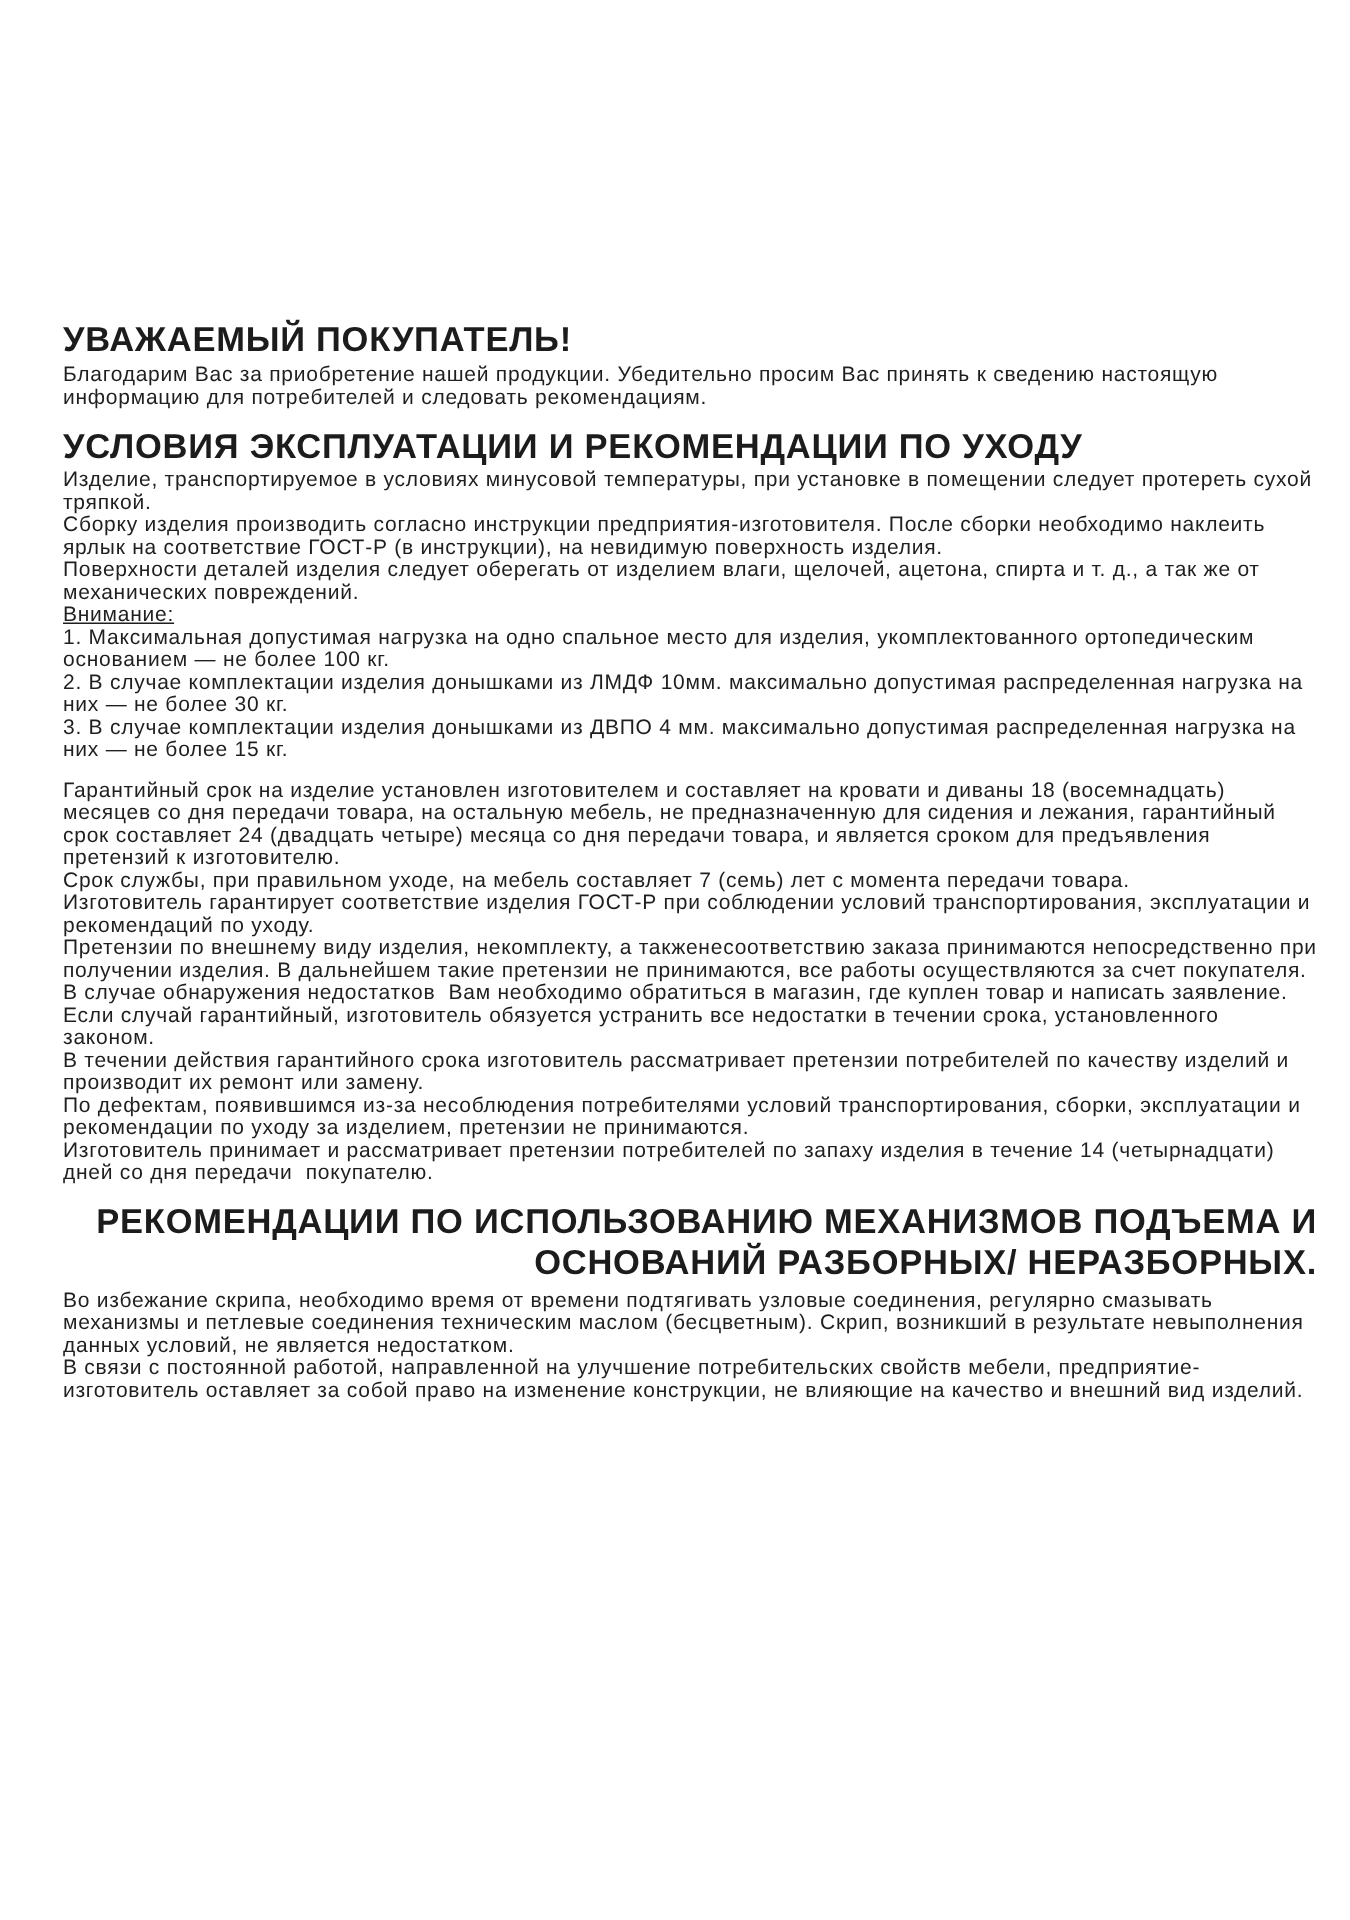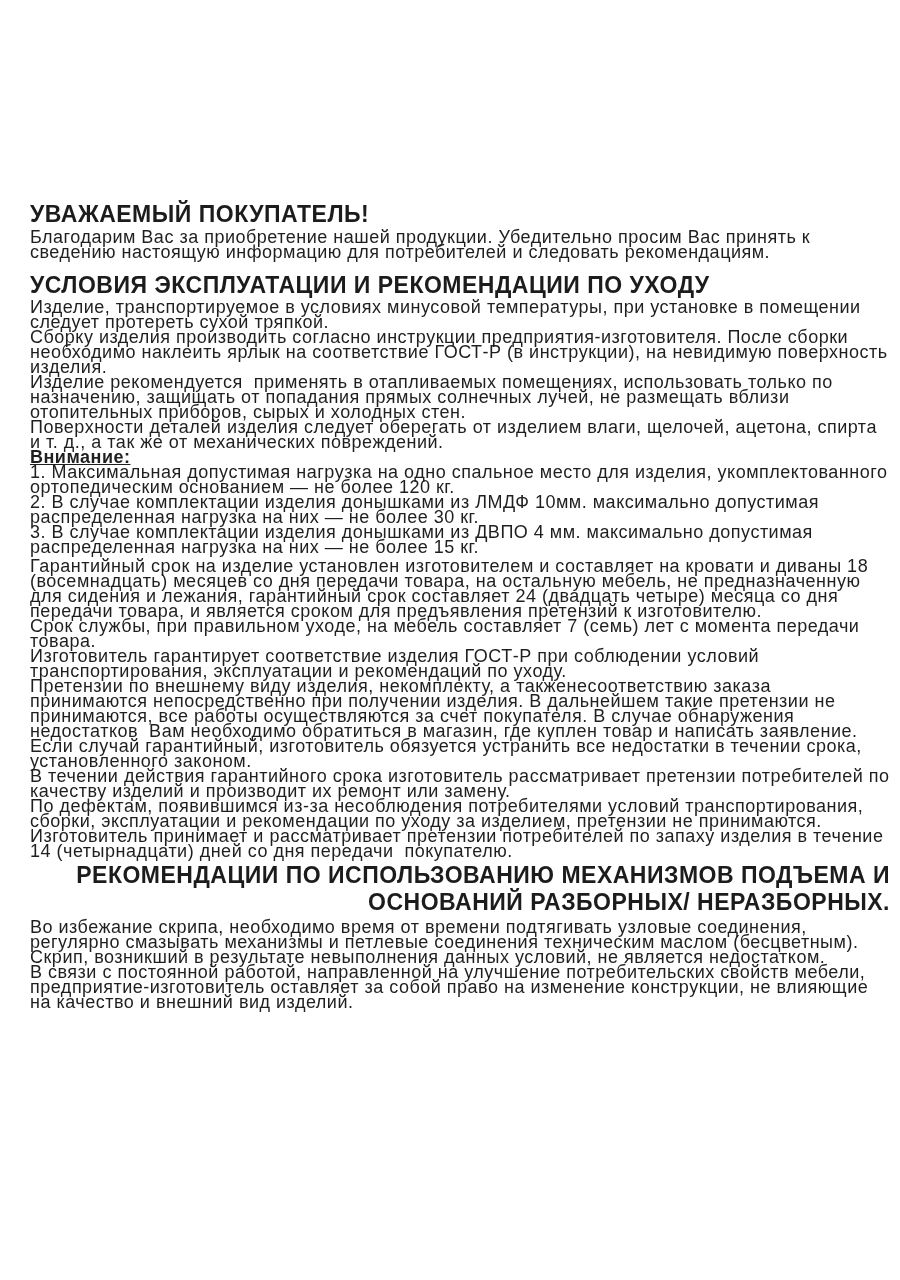--- a/index.html
+++ b/index.html
@@ -15,72 +15,71 @@
     overflow: hidden;
   }
   .doc-page {
     box-sizing: border-box;
     width: 900px;
     height: 1280px;
     padding: 202px 10px 0 30px;
     background: #ffffff;
   }
   .section {
-    margin: 0;
+    margin: 12px;
   }
   .section-heading {
     margin: 0;
     font-size: 23px;
     line-height: 25px;
     font-weight: 700;
     letter-spacing: 0.5px;
     color: #1c1c1c;
     white-space: pre-wrap;
   }
   .body-text {
     margin: 0;
-    font-size: 18px;
+    font-size: 14px;
     line-height: 15px;
     letter-spacing: 0.5px;
     white-space: pre-wrap;
   }
   .sec-greeting .section-heading { margin-bottom: 3px; }
   .sec-usage { margin-top: 13px; }
   .sec-usage .section-heading { margin-bottom: 2px; }
   .sec-warranty { margin-top: 4px; }
   .sec-warranty .section-heading { margin-bottom: 2px; }
   .sec-mechanisms { margin-top: 3px; }
   .sec-mechanisms .section-heading {
     line-height: 27px;
     margin-bottom: 4px;
     text-align: right;
   }
   .warning-label {
-    font-weight: 700;
+    font-weight: 400;
     text-decoration: underline;
   }
 </style>
 </head>
 <body>
 
 <div class="doc-page">
 
   <div class="section sec-greeting">
     <h1 class="section-heading">УВАЖАЕМЫЙ ПОКУПАТЕЛЬ!</h1>
     <p class="body-text">Благодарим Вас за приобретение нашей продукции. Убедительно просим Вас принять к сведению настоящую информацию для потребителей и следовать рекомендациям.</p>
   </div>
 
   <div class="section sec-usage">
     <h1 class="section-heading">УСЛОВИЯ ЭКСПЛУАТАЦИИ И РЕКОМЕНДАЦИИ ПО УХОДУ</h1>
     <p class="body-text">Изделие, транспортируемое в условиях минусовой температуры, при установке в помещении следует протереть сухой тряпкой.</p>
     <p class="body-text">Сборку изделия производить согласно инструкции предприятия-изготовителя. После сборки необходимо наклеить ярлык на соответствие ГОСТ-Р (в инструкции), на невидимую поверхность изделия.</p>
-    <p class="body-text">Изделие рекомендуется  применять в отапливаемых помещениях, использовать только по назначению, защищать от попадания прямых солнечных лучей, не размещать вблизи отопительных приборов, сырых и холодных стен.</p>
     <p class="body-text">Поверхности деталей изделия следует оберегать от изделием влаги, щелочей, ацетона, спирта и т. д., а так же от механических повреждений.</p>
     <p class="body-text warning-label">Внимание:</p>
-    <p class="body-text">1. Максимальная допустимая нагрузка на одно спальное место для изделия, укомплектованного ортопедическим основанием — не более 120 кг.</p>
+    <p class="body-text">1. Максимальная допустимая нагрузка на одно спальное место для изделия, укомплектованного ортопедическим основанием — не более 100 кг.</p>
     <p class="body-text">2. В случае комплектации изделия донышками из ЛМДФ 10мм. максимально допустимая распределенная нагрузка на них — не более 30 кг.</p>
     <p class="body-text">3. В случае комплектации изделия донышками из ДВПО 4 мм. максимально допустимая распределенная нагрузка на них — не более 15 кг.</p>
   </div>
 
   <div class="section sec-warranty">
     <p class="body-text">Гарантийный срок на изделие установлен изготовителем и составляет на кровати и диваны 18 (восемнадцать) месяцев со дня передачи товара, на остальную мебель, не предназначенную для сидения и лежания, гарантийный срок составляет 24 (двадцать четыре) месяца со дня передачи товара, и является сроком для предъявления претензий к изготовителю.</p>
     <p class="body-text">Срок службы, при правильном уходе, на мебель составляет 7 (семь) лет с момента передачи товара.</p>
     <p class="body-text">Изготовитель гарантирует соответствие изделия ГОСТ-Р при соблюдении условий транспортирования, эксплуатации и рекомендаций по уходу.</p>
     <p class="body-text">Претензии по внешнему виду изделия, некомплекту, а такженесоответствию заказа принимаются непосредственно при получении изделия. В дальнейшем такие претензии не принимаются, все работы осуществляются за счет покупателя. В случае обнаружения недостатков  Вам необходимо обратиться в магазин, где куплен товар и написать заявление. Если случай гарантийный, изготовитель обязуется устранить все недостатки в течении срока, установленного законом.</p>
     <p class="body-text">В течении действия гарантийного срока изготовитель рассматривает претензии потребителей по качеству изделий и производит их ремонт или замену.</p>

